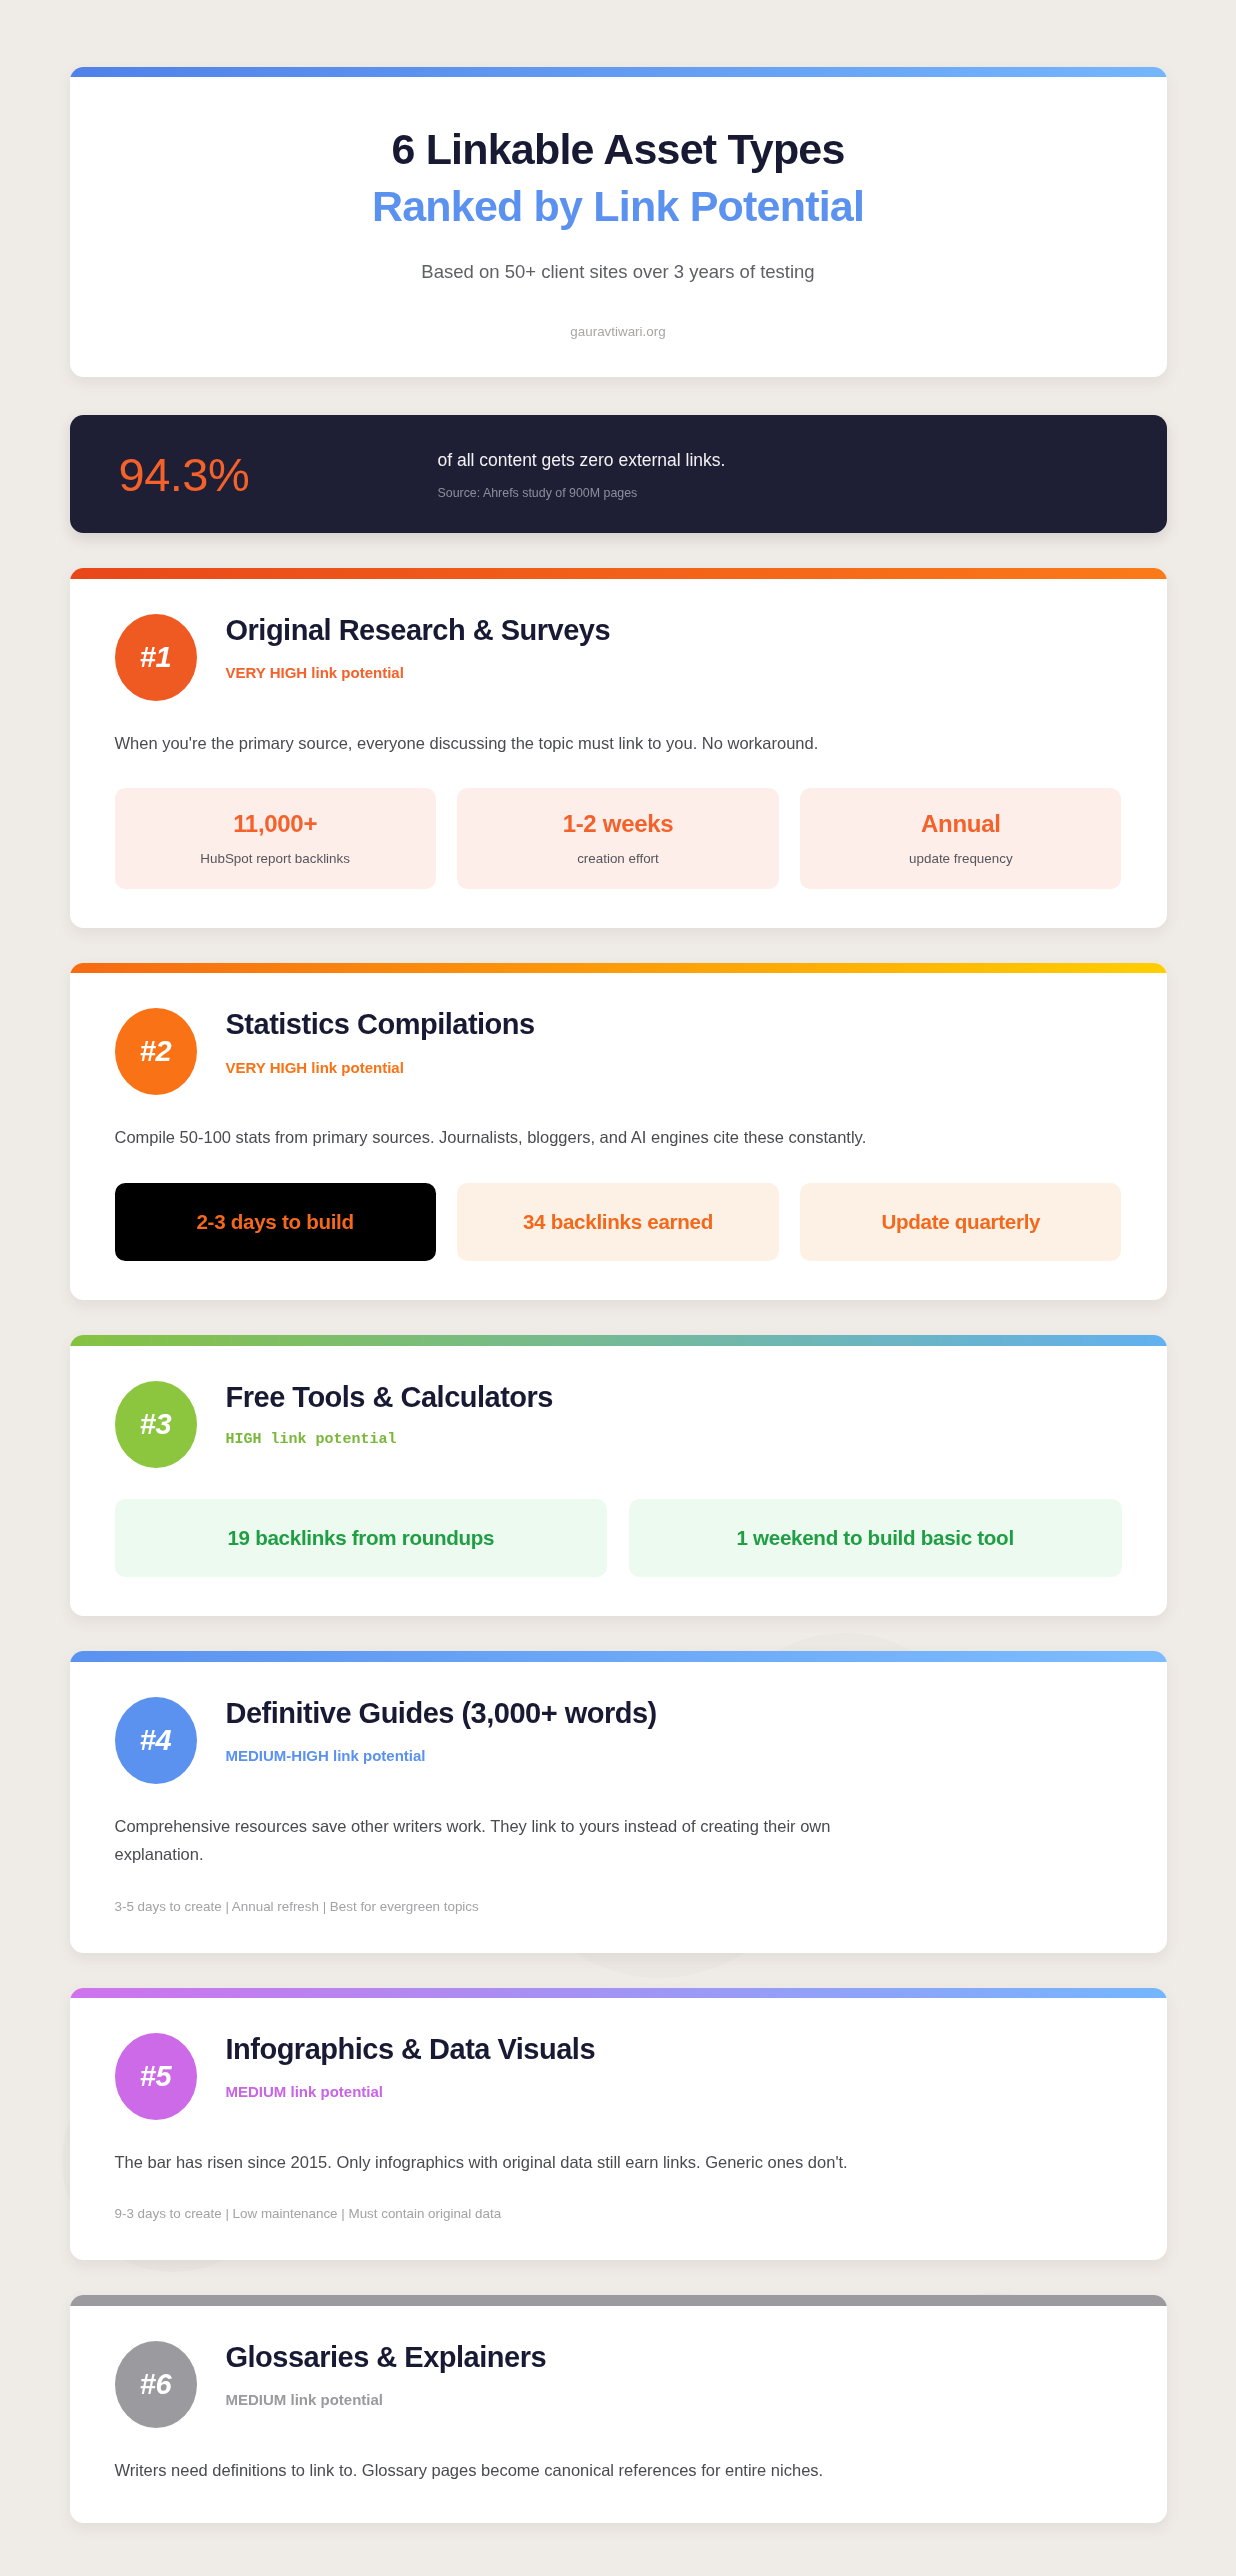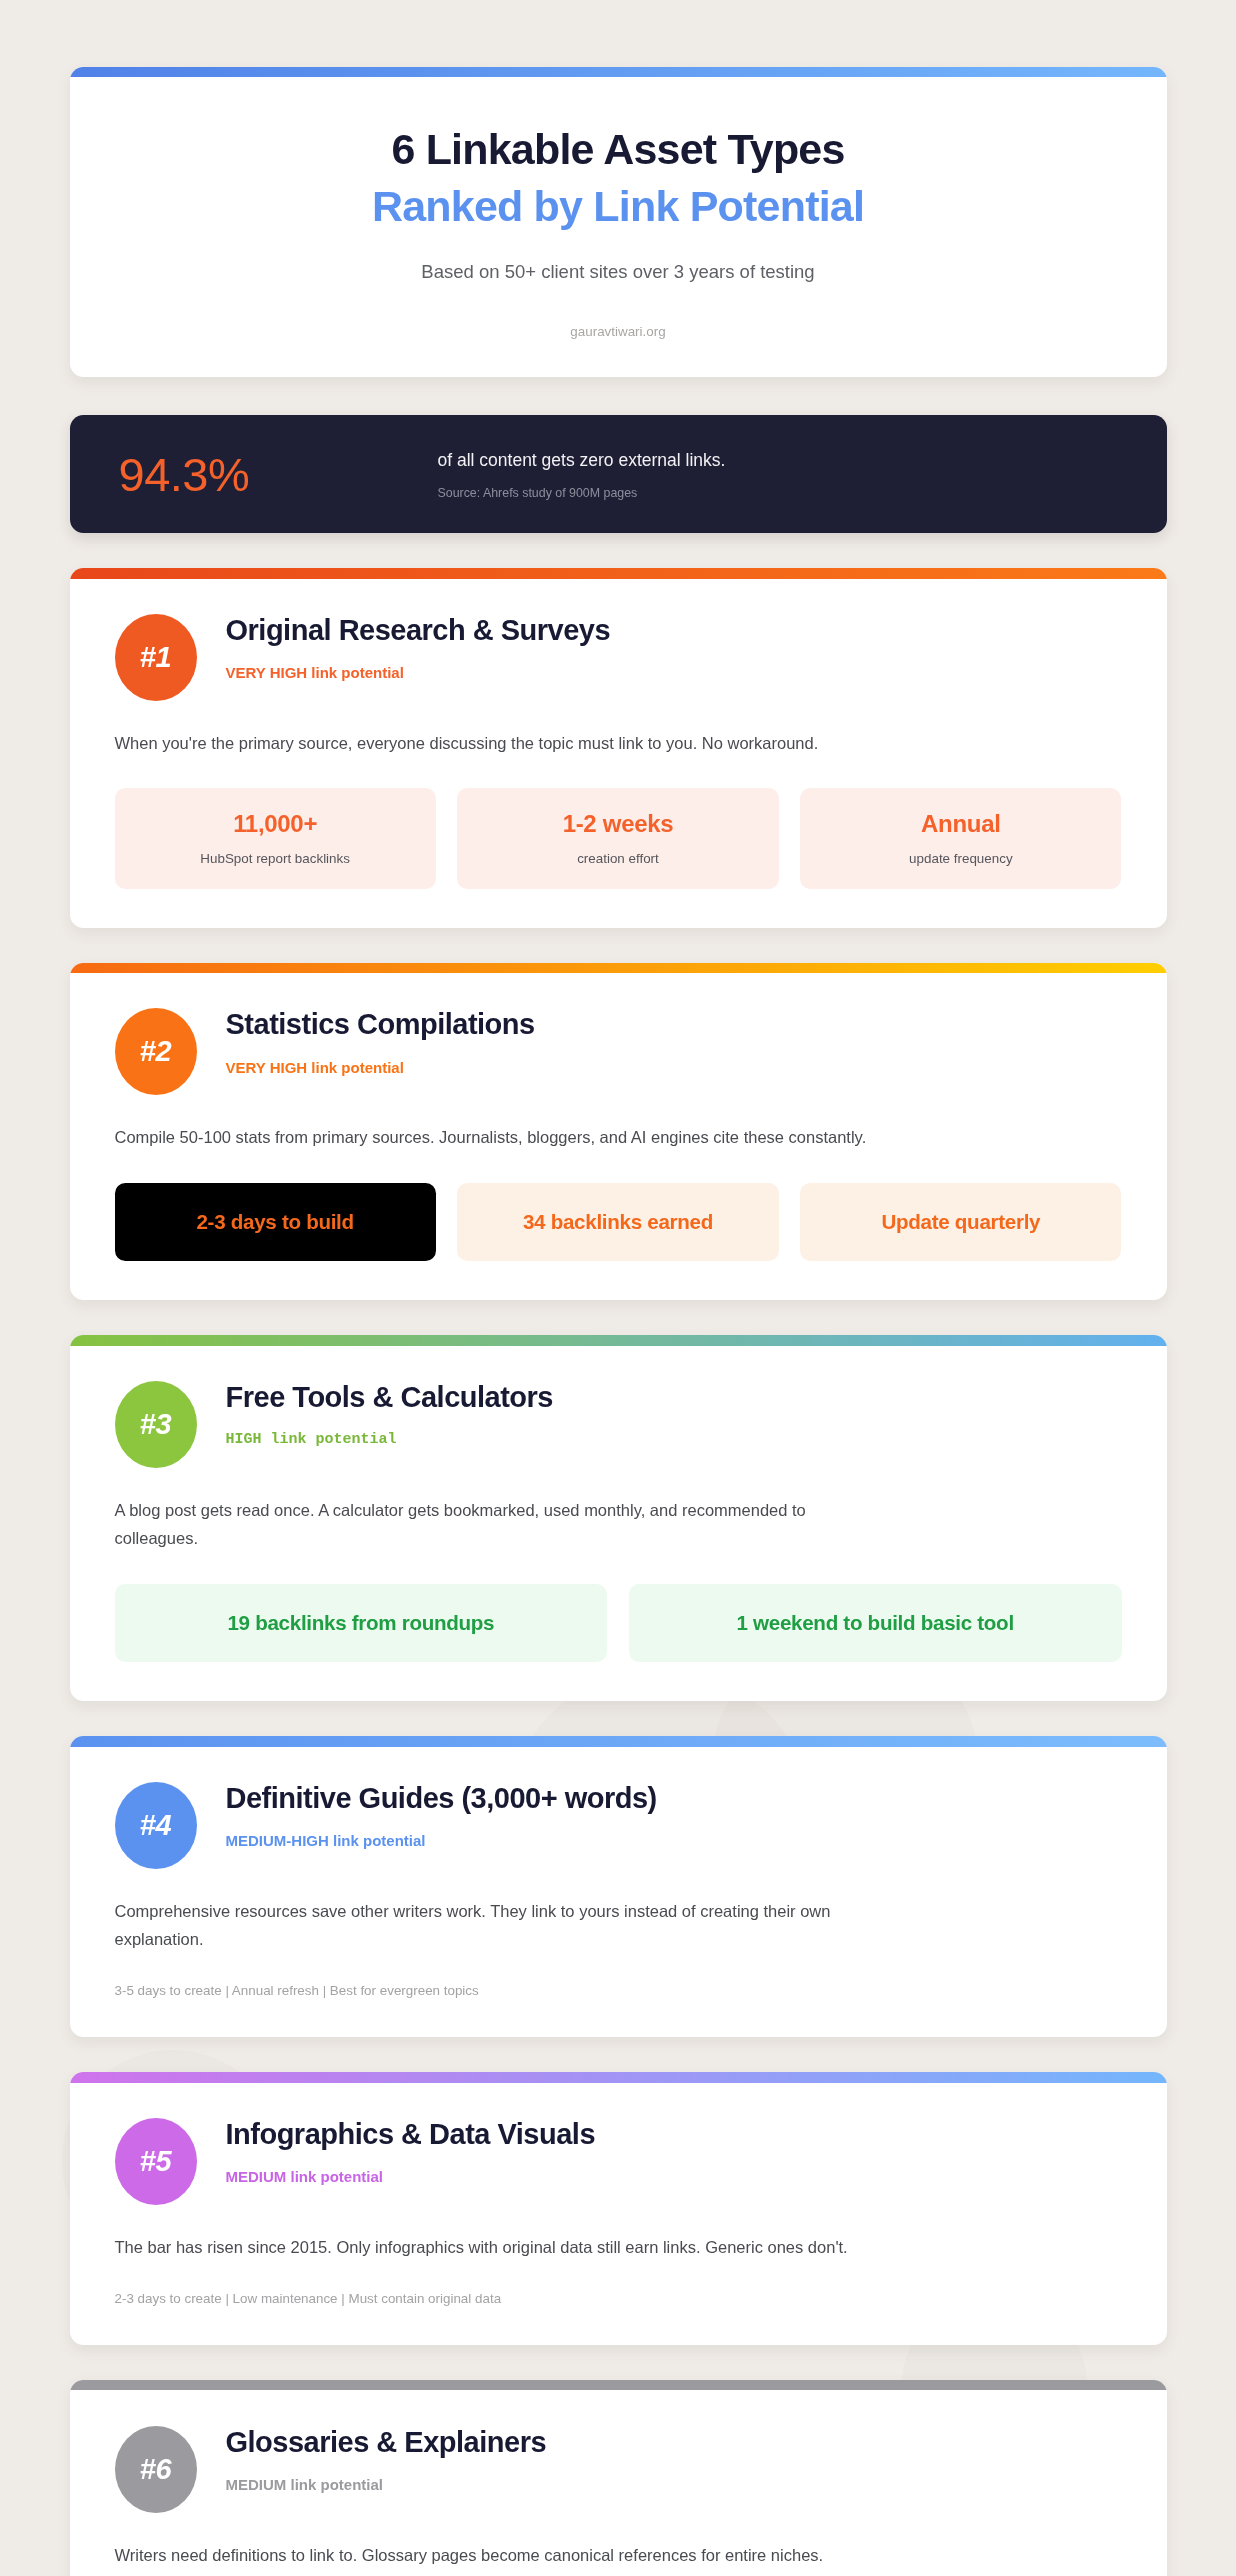--- a/index.html
+++ b/index.html
@@ -283,21 +283,20 @@
         <div class="card rank">
           <span class="topbar" style="background: linear-gradient(90deg, rgb(134, 194, 64), rgb(98, 176, 239));"></span>
           <div class="body">
             <div class="head">
               <div class="badge" style="background: rgb(140, 198, 63);">#3</div>
               <div class="headtext">
                 <div class="title">Free Tools &amp; Calculators</div>
                 <div class="pot" style="color: rgb(122, 184, 58); font-family: Liberation Mono, monospace;">HIGH link potential</div>
               </div>
             </div>
-            <div class="desc">A blog post gets read once. A calculator gets bookmarked, used monthly, and recommended to colleagues.</div>
             <div class="pills">
               <div class="pill compact" style="background: rgb(237, 250, 240);">
                 <div class="v" style="color: rgb(31, 158, 68);">19 backlinks from roundups</div>
               </div>
               <div class="pill compact" style="background: rgb(237, 250, 240);">
                 <div class="v" style="color: rgb(31, 158, 68);">1 weekend to build basic tool</div>
               </div>
             </div>
           </div>
         </div>
@@ -319,21 +318,21 @@
           <span class="topbar" style="background: linear-gradient(90deg, rgb(207, 115, 236), rgb(116, 182, 252));"></span>
           <div class="body">
             <div class="head">
               <div class="badge" style="background: rgb(204, 106, 232);">#5</div>
               <div class="headtext">
                 <div class="title">Infographics &amp; Data Visuals</div>
                 <div class="pot" style="color: rgb(200, 100, 230);">MEDIUM link potential</div>
               </div>
             </div>
             <div class="desc">The bar has risen since 2015. Only infographics with original data still earn links. Generic ones don't.</div>
-            <div class="metaline">2-3 days to create | Low maintenance | Must contain original data</div>
+            <div class="metaline">9-3 days to create | Low maintenance | Must contain original data</div>
           </div>
         </div>
         <div class="card rank">
           <span class="topbar" style="background: linear-gradient(90deg, rgb(154, 154, 159), rgb(154, 154, 159));"></span>
           <div class="body">
             <div class="head">
               <div class="badge" style="background: rgb(154, 154, 159);">#6</div>
               <div class="headtext">
                 <div class="title">Glossaries &amp; Explainers</div>
                 <div class="pot" style="color: rgb(154, 154, 159);">MEDIUM link potential</div>

